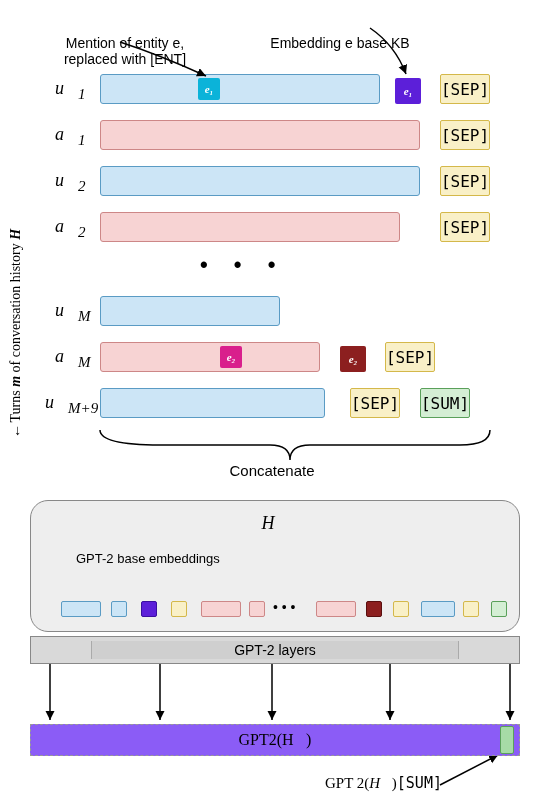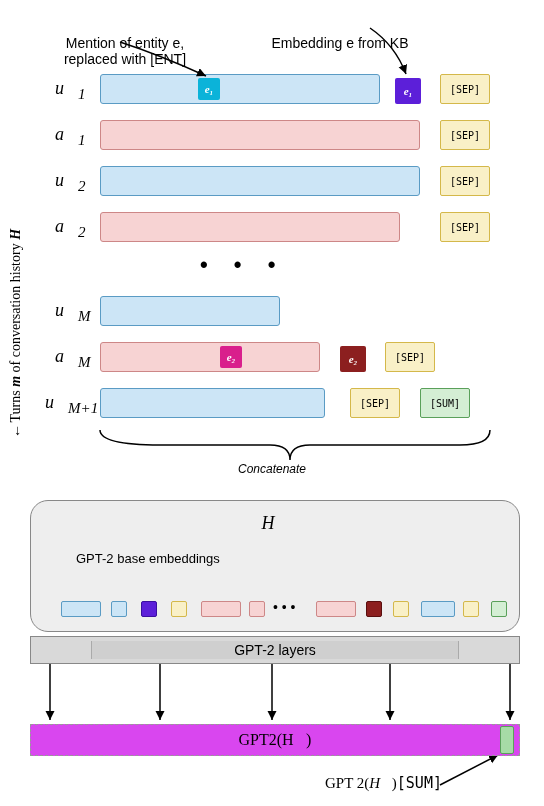--- a/index.html
+++ b/index.html
@@ -4,64 +4,64 @@
 <style>
   * { box-sizing: border-box; margin: 0; padding: 0; }
   body { font-family: Arial, sans-serif; width: 544px; height: 806px; background: #fff; position: relative; }
   .annotation { position: absolute; font-size: 14px; text-align: center; margin-top: 31px; }
   .arrow-line { stroke: #000; stroke-width: 1.5; fill: none; }
   .arrow-head { fill: #000; }
   .row-label { font-style: italic; font-size: 18px; font-family: serif; position: absolute; }
   .bar { position: absolute; height: 30px; border: 1px solid; border-radius: 3px; }
   .bar-blue { background: #cce5f6; border-color: #5a9bc4; }
   .bar-red { background: #f7d3d3; border-color: #cd8787; }
-  .sep-token { position: absolute; width: 50px; height: 30px; background: #f9f0c7; border: 1px solid #d4b84a; border-radius: 2px; font-family: monospace; font-size: 10px; display: flex; align-items: center; justify-content: center; }
+  .sep-token { position: absolute; width: 50px; height: 30px; background: #f9f0c7; border: 1px solid #d4b84a; border-radius: 2px; font-family: monospace; font-size: 16px; display: flex; align-items: center; justify-content: center; }
   .sum-token { background: #d4eed4; border-color: #5aa05a; }
   .sq { position: absolute; width: 22px; height: 22px; border-radius: 2px; display: flex; align-items: center; justify-content: center; font-size: 11px; font-weight: bold; color: #fff; font-family: serif; font-style: italic; }
   .sq-cyan { background: #0bb3d9; }
   .sq-purple { background: #5c1fd9; }
   .sq-magenta { background: #d91f8c; }
   .sq-darkred { background: #8c1f1f; }
   .sidelabel { position: absolute; left: 8px; writing-mode: vertical-rl; transform: rotate(180deg); font-size: 14px; font-family: serif; }
-  .brace-label { text-align: center; font-size: 12px; position: absolute; width: 100%; font-style: italic; }
+  .brace-label { text-align: center; font-size: 15px; position: absolute; width: 100%; }
   .encoder-box { position: absolute; background: #eeeeee; border: 1px solid #888; border-radius: 18px; padding: 8px; }
   .enc-label { text-align: center; font-family: serif; font-style: italic; font-size: 18px; }
   .small-sq { position: absolute; width: 16px; height: 16px; border: 1px solid; border-radius: 2px; }
   .ssq-blue { background: #cce5f6; border-color: #5a9bc4; }
   .ssq-red { background: #f7d3d3; border-color: #cd8787; }
   .ssq-yellow { background: #f9f0c7; border-color: #d4b84a; }
   .ssq-green { background: #d4eed4; border-color: #5aa05a; }
   .ssq-purple { background: #5c1fd9; border-color: #3a0fa0; }
   .ssq-darkred { background: #8c1f1f; border-color: #5a0f0f; }
   .gpt-layers { position: absolute; background: #d9d9d9; border: 1px solid #888; height: 28px; display: flex; align-items: center; justify-content: center; font-size: 14px; }
   .layer-inner { position: absolute; top: 4px; bottom: 4px; background: #cfcfcf; border-left: 1px solid #aaa; border-right: 1px solid #aaa; }
-  .output-box { position: absolute; border: 1.5px dashed #999; background: #d946ef; height: 32px; display: flex; align-items: center; justify-content: center; font-family: serif; font-size: 16px; }
+  .output-box { position: absolute; border: 1.5px dashed #999; background: #8b5cf6; height: 32px; display: flex; align-items: center; justify-content: center; font-family: serif; font-size: 16px; }
   .dots { position: absolute; font-size: 22px; font-weight: bold; letter-spacing: 10px; }
   .gpt-label { position: absolute; font-family: serif; font-size: 15px; margin-left: 35px; }
   svg.overlay { position: absolute; top: 0; left: 0; pointer-events: none; }
 </style>
 </head>
 <body>
 
 <div class="annotation" style="left:30px; top:4px; width:190px; white-space:pre-line;">Mention of entity e,
 replaced with [ENT]</div>
-<div class="annotation" style="left:250px; top:4px; width:180px;">Embedding e from KB</div>
+<div class="annotation" style="left:250px; top:4px; width:180px;">Embedding e base KB</div>
 
 <div class="sidelabel" style="top:140px; height:300px;">
   <span style="display:inline-block; position:relative; top:2px;">←</span>
   <span>Turns </span><b><i>m</i></b><span> of conversation history </span><b><i>H</i></b>
 </div>
 
 <div class="row-label" style="left:55px; top:78px;"><span style="position:relative;">u⃗<sub>1</sub></span></div>
 <div class="row-label" style="left:55px; top:124px;"><span>a⃗<sub>1</sub></span></div>
 <div class="row-label" style="left:55px; top:170px;"><span>u⃗<sub>2</sub></span></div>
 <div class="row-label" style="left:55px; top:216px;"><span>a⃗<sub>2</sub></span></div>
 <div class="row-label" style="left:55px; top:300px;"><span>u⃗<sub>M</sub></span></div>
 <div class="row-label" style="left:55px; top:346px;"><span>a⃗<sub>M</sub></span></div>
-<div class="row-label" style="left:45px; top:392px;"><span>u⃗<sub>M+1</sub></span></div>
+<div class="row-label" style="left:45px; top:392px;"><span>u⃗<sub>M+9</sub></span></div>
 
 <div class="bar bar-blue" style="left:100px; top:74px; width:280px;"></div>
 <div class="sq sq-cyan" style="left:198px; top:78px;">
     <span>e₁</span>
   </div>
 <div class="sq sq-purple" style="left:395px; top:78px; width:26px; height:26px;">
     <span>e₁</span>
   </div>
 <div class="sep-token" style="left:440px; top:74px;">[SEP]</div>
 

